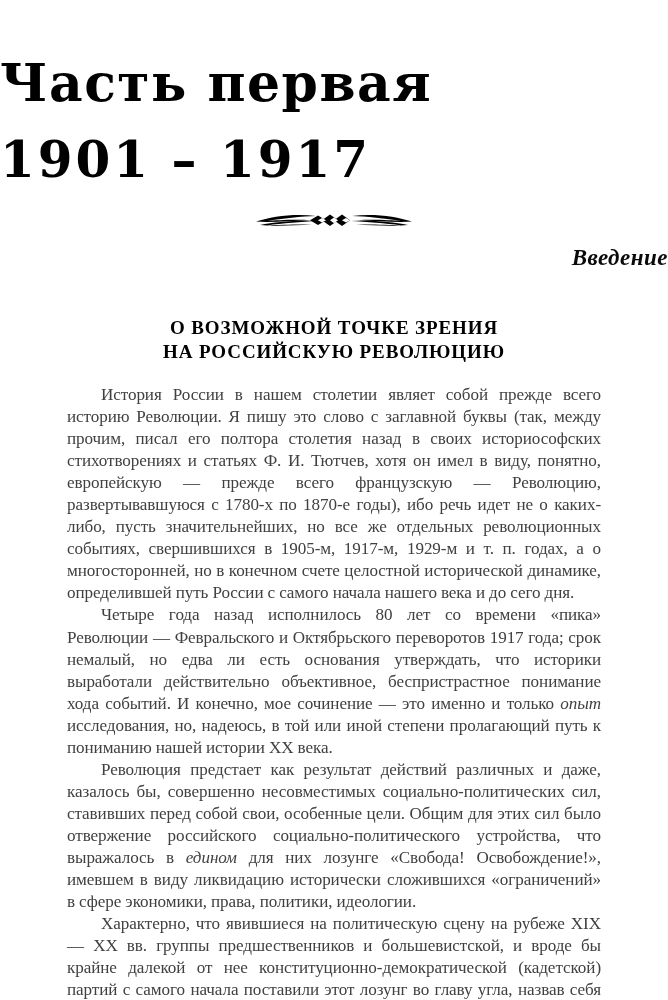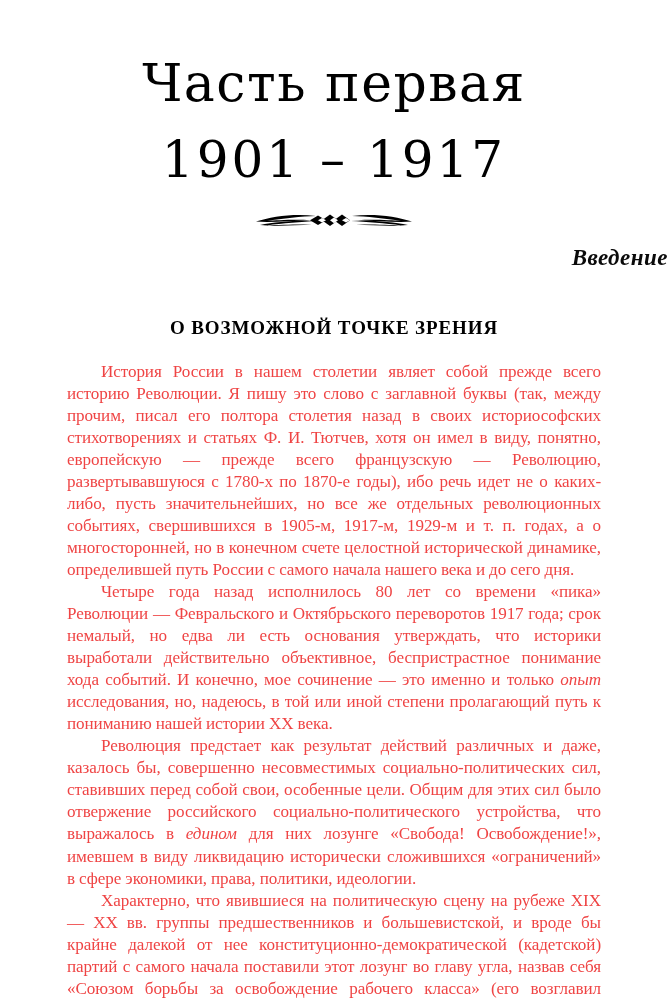--- a/index.html
+++ b/index.html
@@ -19,24 +19,24 @@
 
   .page {
     position: relative;
     width: 668px;
     height: 1000px;
     box-sizing: border-box;
   }
 
   
   .part-title {
-    text-align: center;
+    text-align: left;
     padding-top: 54px;
     font-family: "DejaVu Serif", "Liberation Serif", serif;
-    font-weight: 400;
+    font-weight: 700;
     color: #000;
   }
   .part-title .line1 {
     display: block;
     font-size: 52px;
     line-height: 58px;
     letter-spacing: 1.5px;
   }
   .part-title .line2 {
     display: block;
@@ -94,21 +94,21 @@
   }
   .body-col p {
     margin: 0;
     text-indent: 34px;
     text-align: justify;
     font-family: "Liberation Serif", "DejaVu Serif", serif;
     font-size: 17.1px;
     line-height: 22.05px;
     letter-spacing: -0.08px;
     word-spacing: -0.1px;
-    color: #ef4444;
+    color: #404040;
     hyphens: manual;
   }
   .body-col p em {
     font-style: italic;
   }
 </style>
 </head>
 <body>
 
 <div class="page">
@@ -138,20 +138,21 @@
         <path d="M64 12.3 L 68 10.0 L 72 12.3 L 68 14.6 Z" fill="#ffffff"></path>
         <path d="M88 12.3 L 92 10.0 L 96 12.3 L 92 14.6 Z" fill="#ffffff"></path>
       </g>
     </svg>
   </div>
 
   <div class="section-kicker">Введение</div>
 
   <h1 class="chapter-heading">
     <span class="hl">О ВОЗМОЖНОЙ ТОЧКЕ ЗРЕНИЯ</span>
+    <span class="hl">НА РОССИЙСКУЮ РЕВОЛЮЦИЮ</span>
   </h1>
 
   <div class="body-col">
     <p>История России в нашем столетии являет собой прежде всего историю Революции. Я пишу это слово с заглавной буквы (так, между прочим, писал его полтора столетия назад в своих историософских стихотворениях и статьях Ф. И. Тютчев, хотя он имел в виду, понятно, европейскую — прежде всего французскую — Революцию, развертывавшуюся с 1780-х по 1870-е годы), ибо речь идет не о каких-либо, пусть значительнейших, но все же отдельных революционных событиях, свершившихся в 1905-м, 1917-м, 1929-м и т. п. годах, а о многосторонней, но в конечном счете целостной исторической динамике, определившей путь России с самого начала нашего века и до сего дня.</p>
     <p>Четыре года назад исполнилось 80 лет со времени «пика» Революции — Февральского и Октябрьского переворотов 1917 года; срок немалый, но едва ли есть основания утверждать, что историки выработали действительно объективное, беспристрастное понимание хода событий. И конечно, мое сочинение — это именно и только <em>опыт</em> исследования, но, надеюсь, в той или иной степени пролагающий путь к пониманию нашей истории XX века.</p>
     <p>Революция предстает как результат действий различных и даже, казалось бы, совершенно несовместимых социально-политических сил, ставивших перед собой свои, особенные цели. Общим для этих сил было отвержение российского социально-политического устройства, что выражалось в <em>едином</em> для них лозунге «Свобода! Освобождение!», имевшем в виду ликвидацию исторически сложившихся «ограничений» в сфере экономики, права, политики, идеологии.</p>
     <p>Характерно, что явившиеся на политическую сцену на рубеже XIX— XX вв. группы предшественников и большевистской, и вроде бы крайне далекой от нее конституционно-демократической (кадетской) партий с самого начала поставили этот лозунг во главу угла, назвав себя «Союзом борьбы за освобождение рабочего класса» (его возглавил будущий вождь большевиков В. И. Ленин) и «Союзом Освобождения» (его глава И. И. Петрункевич впоследствии стал председателем ЦК кадетской партии).</p>
   </div>
 
 </div>

